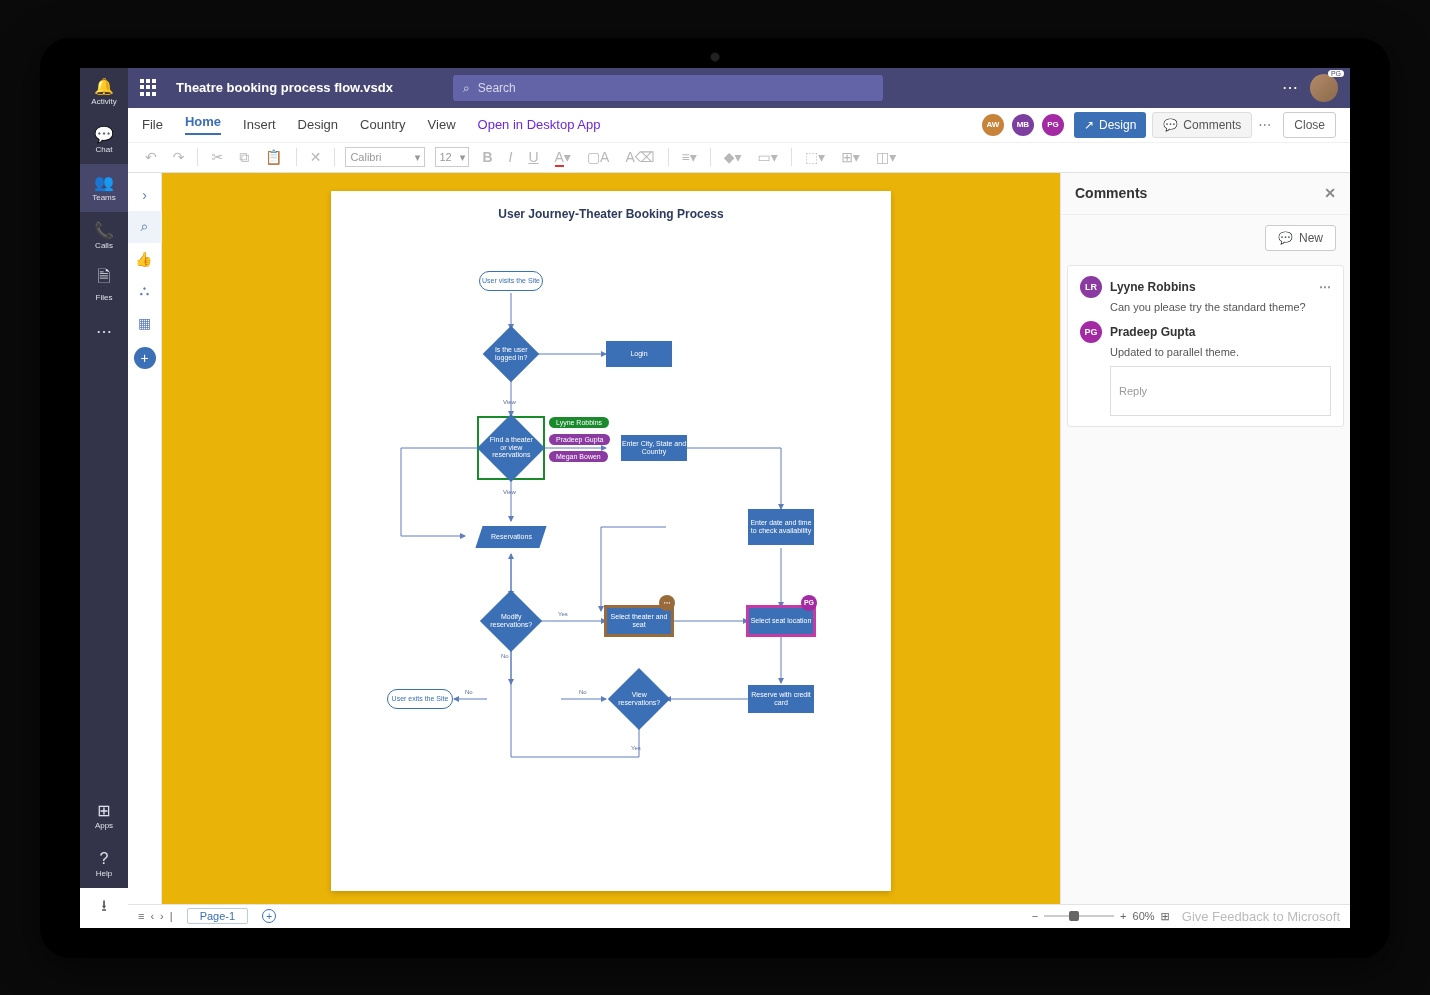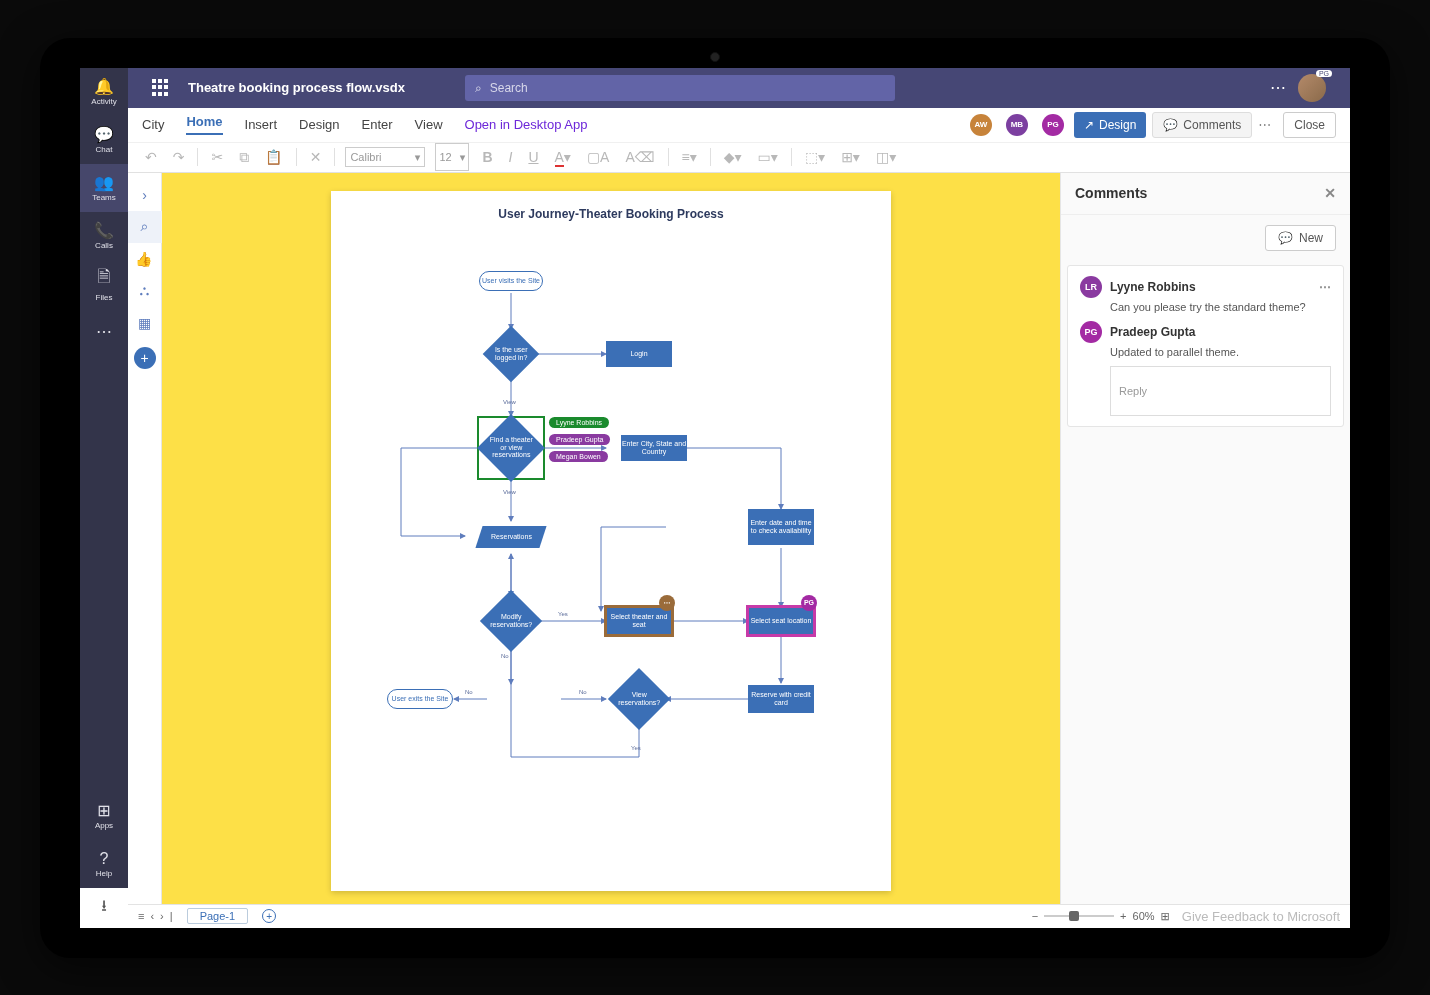--- a/index.html
+++ b/index.html
@@ -11,59 +11,59 @@
 
 .rail { width: 48px; background: #33344a; display: flex; flex-direction: column; align-items: center; color: #e0e0e8; font-size: 8px; }
 .rail-item { width: 48px; height: 48px; display: flex; flex-direction: column; align-items: center; justify-content: center; cursor: pointer; position: relative; }
 .rail-item.active { background: #46476b; }
 .rail-icon { font-size: 16px; margin-bottom: 1px; }
 .rail-spacer { flex: 1; }
 .rail-dl { width: 48px; height: 40px; background: #fff; color: #555; display: flex; align-items: center; justify-content: center; font-size: 16px; }
 
 
 .main { flex: 1; display: flex; flex-direction: column; min-width: 0; }
-.topbar { height: 40px; background: #464775; display: flex; align-items: center; padding: 0 24px; color: #fff; }
+.topbar { height: 40px; background: #464775; display: flex; align-items: center; padding: 0 12px; color: #fff; }
 .waffle { width: 18px; height: 18px; display: grid; grid-template-columns: repeat(3,4px); grid-gap: 2px; margin-right: 18px; cursor: pointer; }
 .waffle span { width: 4px; height: 4px; background: #fff; }
 .doc-title { font-size: 13px; font-weight: 600; }
 .search { flex: 0 0 430px; margin-left: 60px; height: 26px; background: #6264a7; border-radius: 3px; display: flex; align-items: center; padding: 0 10px; font-size: 12px; color: #d8d8ea; }
 .top-spacer { flex: 1; }
 .top-more { color: #fff; font-size: 16px; margin-right: 12px; cursor: pointer; }
 .top-avatar { width: 28px; height: 28px; border-radius: 50%; background: linear-gradient(135deg,#b48a6a,#8a6a4a); position: relative; }
 .top-avatar .badge { position: absolute; top: -4px; right: -6px; background: #fff; color:#464775; font-size:7px; padding:0 3px; border-radius:6px; }
 
 
 .ribbon { border-bottom: 1px solid #e1e1e1; }
 .menu-row { height: 34px; display: flex; align-items: center; padding: 0 14px; font-size: 13px; color: #444; }
 .menu-item { margin-right: 22px; cursor: pointer; }
 .menu-item.active { color: #3b6fb6; font-weight: 600; border-bottom: 2px solid #3b6fb6; padding-bottom: 4px; }
 .menu-open { color: #6d28d9; cursor: pointer; font-size: 13px; }
 .menu-spacer { flex: 1; }
-.presence { display: flex; gap: 14px; margin-right: 10px; }
+.presence { display: flex; gap: 8px; margin-right: 10px; }
 .presence-av { width: 22px; height: 22px; border-radius: 50%; font-size: 8px; font-weight: 600; display:flex; align-items:center; justify-content:center; color:#fff; }
 .btn { height: 26px; padding: 0 10px; border-radius: 3px; font-size: 12px; display: flex; align-items: center; gap: 5px; cursor: pointer; }
 .btn-share { background: #3b6fb6; color: #fff; }
 .btn-comments { background: #f4f4f4; color: #555; border:1px solid #ddd; margin-left:6px;}
 .btn-close { border: 1px solid #ccc; color: #555; margin-left: 6px; }
 .ellipsis { margin: 0 6px; cursor:pointer; color:#666; }
 
 .tool-row { height: 30px; display: flex; align-items: center; padding: 0 14px; gap: 10px; color: #b8b8b8; font-size: 13px; border-top:1px solid #f0f0f0;}
 .tool-ic { cursor:pointer; padding:0 3px; font-size:14px; }
 .font-sel { border:1px solid #ccc; height:20px; font-size:11px; padding:0 4px; color:#999; width:80px; display:flex; align-items:center; justify-content:space-between;}
-.size-sel { border:1px solid #ccc; height:28px; font-size:11px; padding:0 3px; color:#999; width:34px; display:flex; align-items:center; justify-content:space-between;}
+.size-sel { border:1px solid #ccc; height:20px; font-size:11px; padding:0 3px; color:#999; width:34px; display:flex; align-items:center; justify-content:space-between;}
 .vdiv { width:1px; height:18px; background:#e0e0e0; }
 
 
 .workrow { flex:1; display:flex; min-height:0; }
 .lefttools { width:34px; border-right:1px solid #e5e5e5; display:flex; flex-direction:column; align-items:center; padding-top:6px; gap:0; }
 .lt { width:34px; height:32px; display:flex; align-items:center; justify-content:center; color:#5f7dbd; cursor:pointer; font-size:14px; }
 .lt.sel { background:#eef2f9; }
 .lt-add { width:22px; height:22px; border-radius:50%; background:#3b6fb6; color:#fff; display:flex; align-items:center; justify-content:center; margin-top:8px; font-size:14px; cursor:pointer; }
 
-.canvas-wrap { flex:1; background:#fde047; overflow:auto; display:flex; align-items:flex-start; justify-content:center; padding:18px 0; }
+.canvas-wrap { flex:1; background:#eab308; overflow:auto; display:flex; align-items:flex-start; justify-content:center; padding:18px 0; }
 .page { width:560px; height:700px; background:#fff; box-shadow:0 2px 6px rgba(0,0,0,0.18); position:relative; }
 .diag-title { text-align:center; font-weight:700; color:#2d3a5e; font-size:12px; padding-top:16px; }
 .diag { position:relative; width:100%; height:100%; }
 .shape { position:absolute; font-size:7px; color:#fff; display:flex; align-items:center; justify-content:center; text-align:center; line-height:1.1; }
 .term { border:1.2px solid #3b6fb6; border-radius:12px; background:#fff; color:#3b6fb6; }
 .proc { background:#3b6fb6; }
 .proc.brown { background:#3b6fb6; outline:3px solid #9a6b3a; outline-offset:-1px; }
 .proc.pink { background:#3b6fb6; outline:3px solid #c63aa8; outline-offset:-1px; }
 .dec { background:#3b6fb6; transform:rotate(45deg); }
 .dec span { transform:rotate(-45deg); display:block; }
@@ -164,25 +164,25 @@
           </div>
         <div class="top-spacer"></div>
         <div class="top-more">⋯</div>
         <div class="top-avatar">
             <div class="badge">PG</div>
           </div>
       </div>
 
       <div class="ribbon">
         <div class="menu-row">
-          <div class="menu-item">City</div>
+          <div class="menu-item">File</div>
           <div class="menu-item active">Home</div>
           <div class="menu-item">Insert</div>
           <div class="menu-item">Design</div>
-          <div class="menu-item">Enter</div>
+          <div class="menu-item">Country</div>
           <div class="menu-item">View</div>
           <div class="menu-open">Open in Desktop App</div>
           <div class="menu-spacer"></div>
           <div class="presence">
             <div class="presence-av" style="background:#c7833a">AW</div>
             <div class="presence-av" style="background:#7c3fa0">MB</div>
             <div class="presence-av" style="background:#a32aa3">PG</div>
           </div>
           <div class="btn btn-share">
               <span>↗</span>

